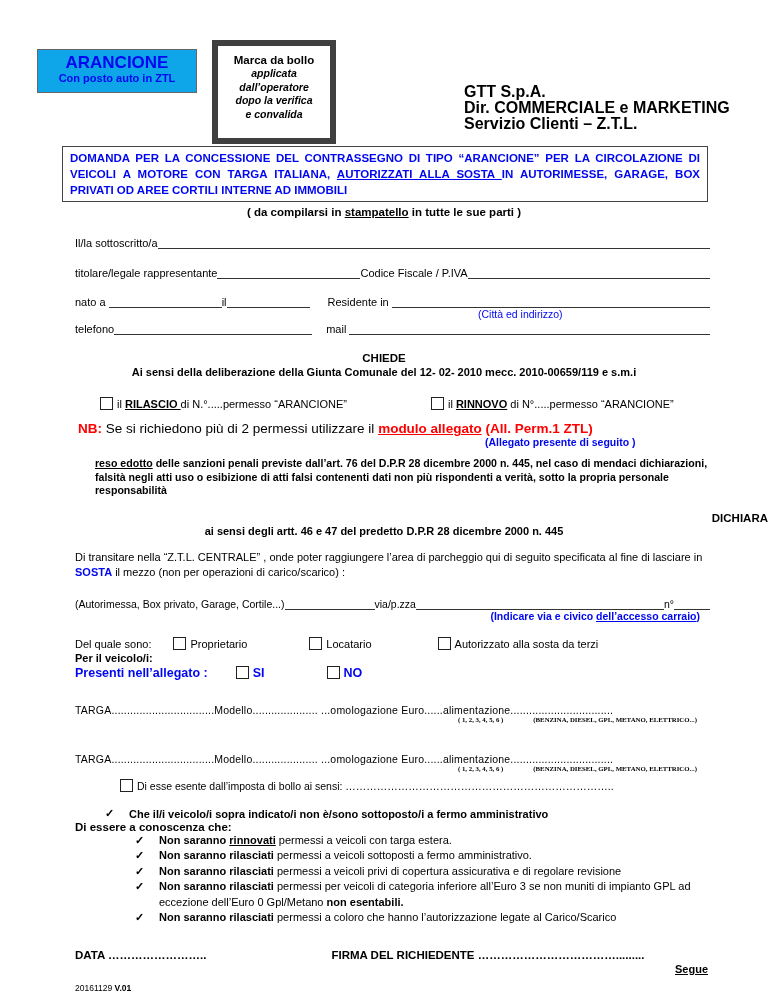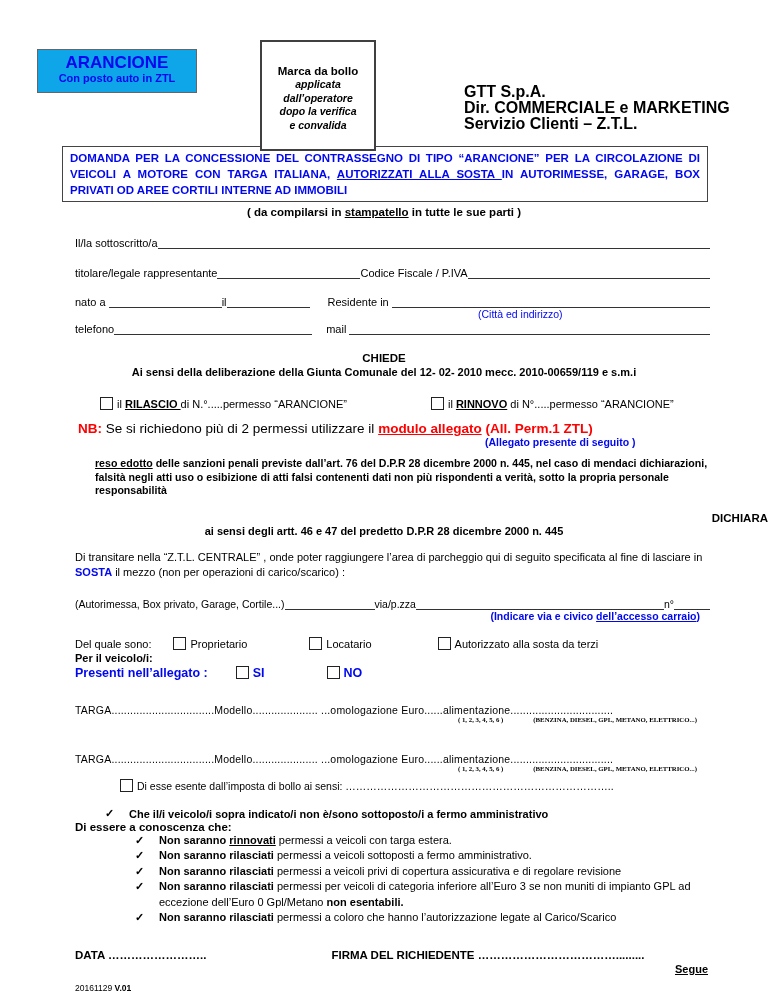--- a/index.html
+++ b/index.html
@@ -4,22 +4,22 @@
 <style>
   html,body{margin:0;padding:0;background:#fff;}
   .page{position:relative;width:768px;height:994px;background:#fff;overflow:hidden;
         font-family:"Liberation Sans",sans-serif;color:#000;}
   
   .hdr{position:relative;height:146px;}
   .badge{position:absolute;left:37px;top:40px;width:158px;height:42px;border:1px solid #666;
          text-align:center;background:#0ea5e9;margin-top:9px;}
   .badge-title{color:#0007f0;font-weight:bold;font-size:17px;line-height:19px;margin-top:3px;}
   .badge-sub{color:#0007f0;font-weight:bold;font-size:11px;line-height:13px;}
-  .stamp{position:absolute;left:212px;top:40px;width:112px;height:84px;border:2px solid #404040;
-         text-align:center;padding-top:23px;background:#fff;margin-left:48px;}
+  .stamp{position:absolute;left:212px;top:40px;width:112px;height:84px;border:6px solid #404040;
+         text-align:center;padding-top:8px;background:#fff;}
   .stamp-t{font-weight:bold;font-size:11.5px;line-height:13px;}
   .stamp-i{font-weight:bold;font-style:italic;font-size:10.5px;line-height:13.5px;}
   .org{position:absolute;left:464px;top:56px;font-weight:bold;font-size:16px;line-height:16px;margin-top:28px;}
   
   .tbox{margin:0 60px 0 62px;border:1px solid #444;padding:3px 7px;color:#0007f0;
         font-weight:bold;font-size:11.5px;line-height:16px;text-align:justify;}
   .tbox .u{text-decoration:underline;}
   .compile{text-align:center;font-weight:bold;font-size:11.5px;margin-top:4px;}
   .compile .u{text-decoration:underline;}
   

